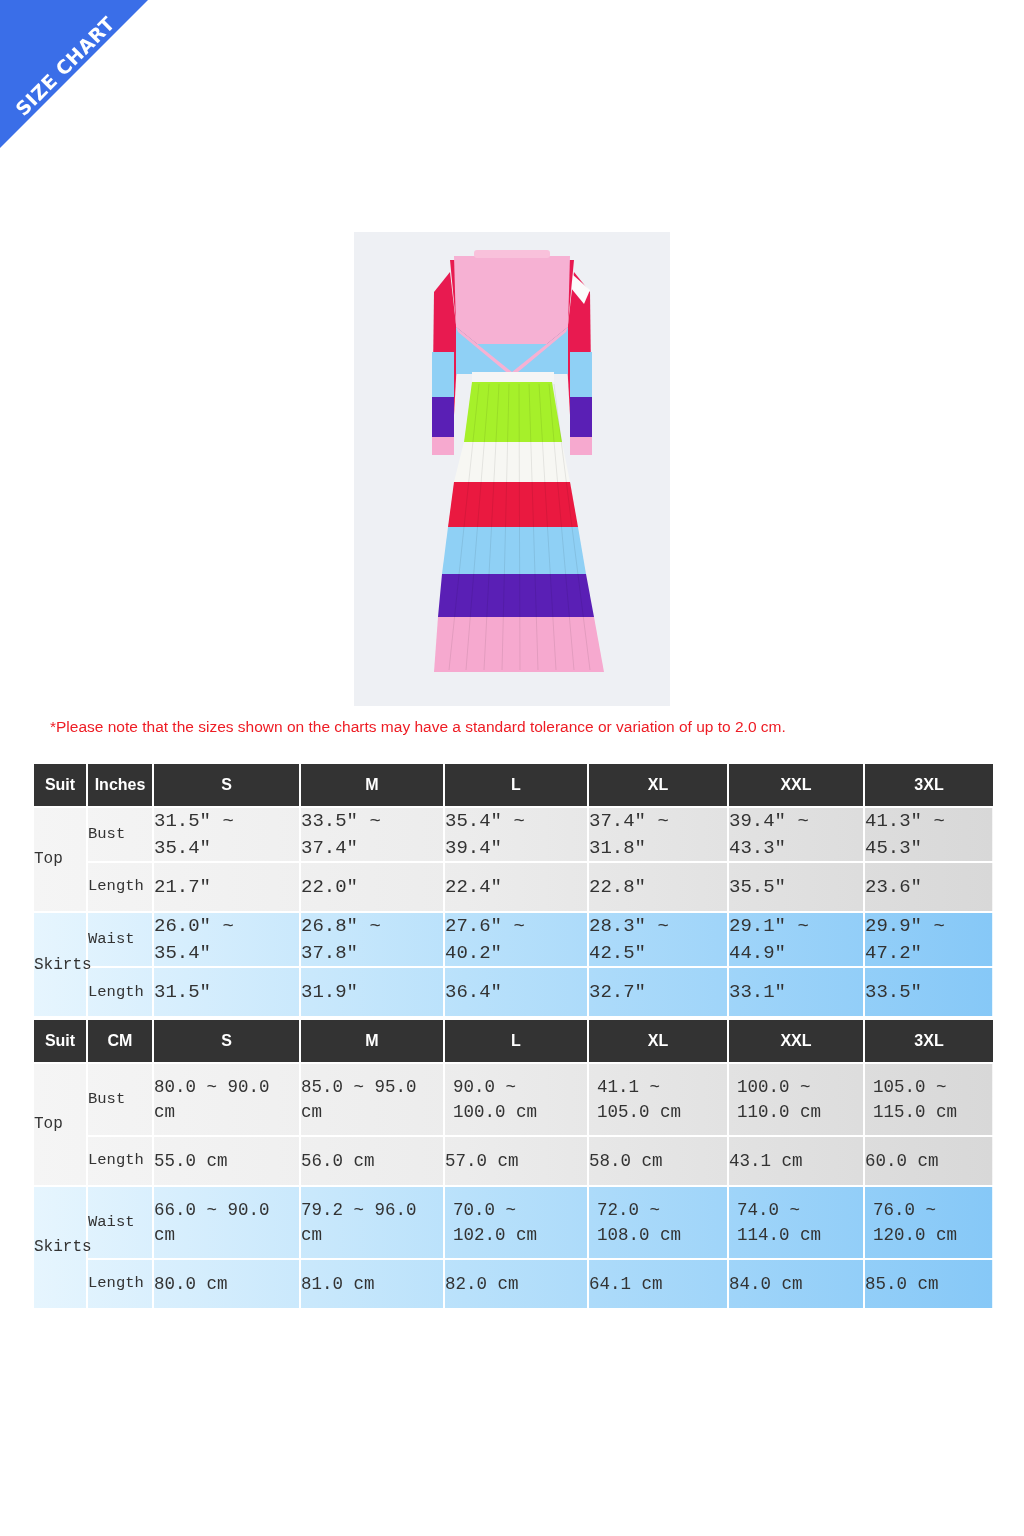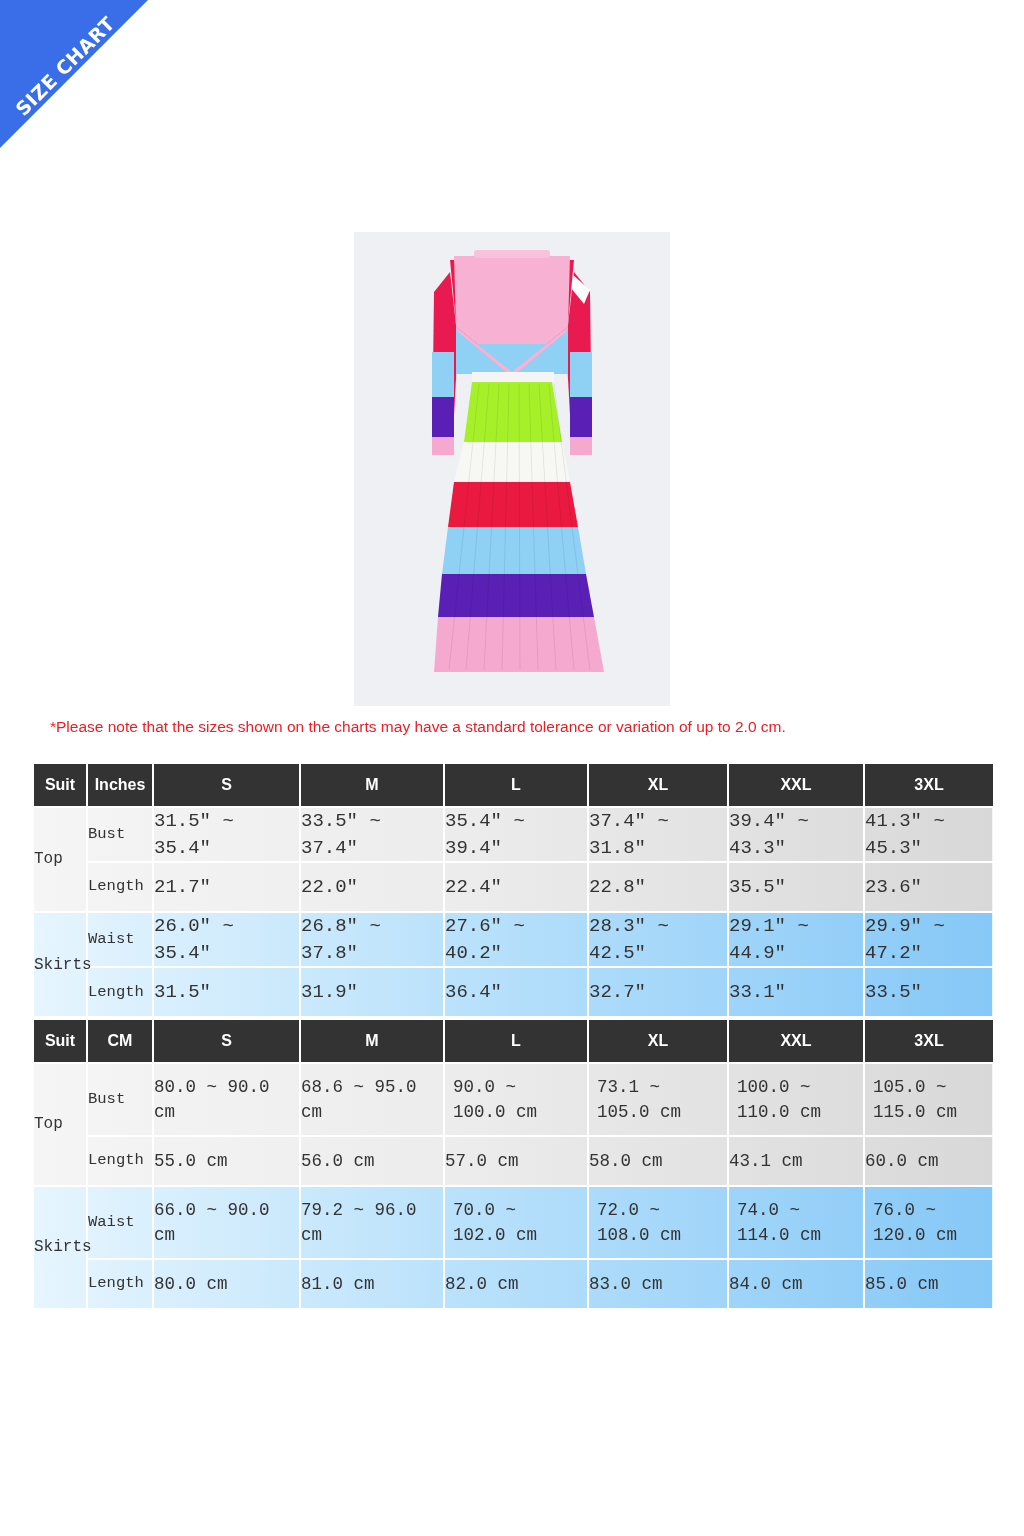--- a/index.html
+++ b/index.html
@@ -170,23 +170,23 @@
       <th>XL</th>
       <th>XXL</th>
       <th>3XL</th>
     </tr>
   </thead>
   <tbody>
     <tr class="row-cm-tall">
       <td rowspan="2" class="grp gcell">Top</td>
       <td class="lab gcell">Bust</td>
       <td class="gcell">80.0 ~ 90.0 cm</td>
-      <td class="gcell">68.6 ~ 95.0 cm</td>
+      <td class="gcell">85.0 ~ 95.0 cm</td>
       <td class="gcell wrap">90.0 ~ 100.0 cm</td>
-      <td class="gcell wrap">73.1 ~ 105.0 cm</td>
+      <td class="gcell wrap">41.1 ~ 105.0 cm</td>
       <td class="gcell wrap">100.0 ~ 110.0 cm</td>
       <td class="gcell wrap">105.0 ~ 115.0 cm</td>
     </tr>
     <tr class="row-cm-short">
       <td class="lab gcell">Length</td>
       <td class="gcell">55.0 cm</td>
       <td class="gcell">56.0 cm</td>
       <td class="gcell">57.0 cm</td>
       <td class="gcell">58.0 cm</td>
       <td class="gcell">43.1 cm</td>
@@ -200,21 +200,21 @@
       <td class="bcell wrap">70.0 ~ 102.0 cm</td>
       <td class="bcell wrap">72.0 ~ 108.0 cm</td>
       <td class="bcell wrap">74.0 ~ 114.0 cm</td>
       <td class="bcell wrap">76.0 ~ 120.0 cm</td>
     </tr>
     <tr class="row-cm-short">
       <td class="lab bcell">Length</td>
       <td class="bcell">80.0 cm</td>
       <td class="bcell">81.0 cm</td>
       <td class="bcell">82.0 cm</td>
-      <td class="bcell">83.0 cm</td>
+      <td class="bcell">64.1 cm</td>
       <td class="bcell">84.0 cm</td>
       <td class="bcell">85.0 cm</td>
     </tr>
   </tbody>
 </table>
 
 <style>
   
   td.gcell { background: linear-gradient(90deg, #f5f5f5 0%, #ececec 45%, #d8d8d8 100%); background-attachment: fixed; background-size: 958px 100%; background-position: 34px 0; }
   td.bcell { background: linear-gradient(90deg, #e6f5fe 0%, #b9e1fb 45%, #86c8f7 100%); background-attachment: fixed; background-size: 958px 100%; background-position: 34px 0; }

